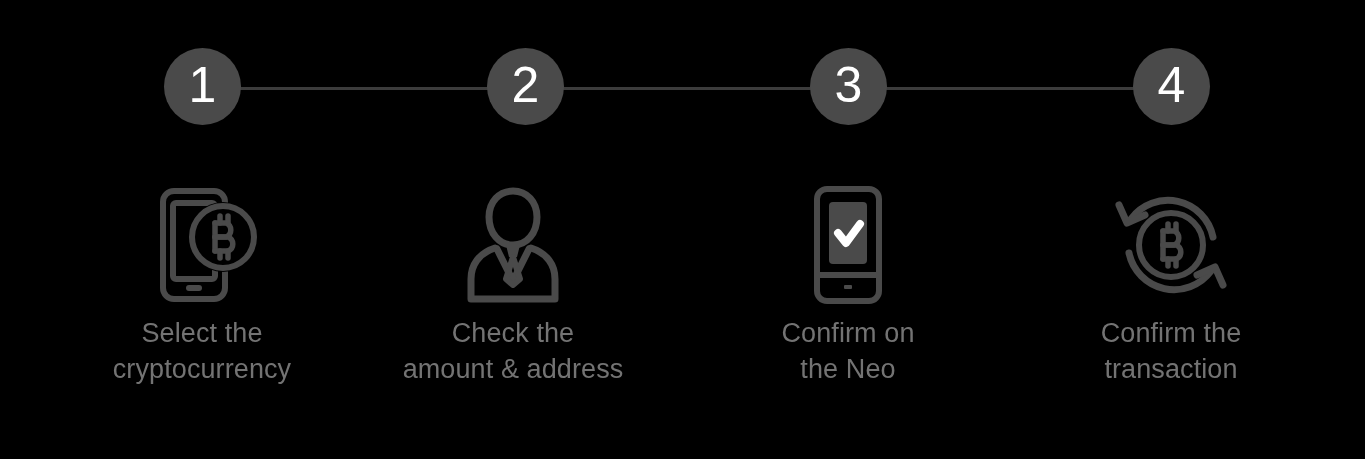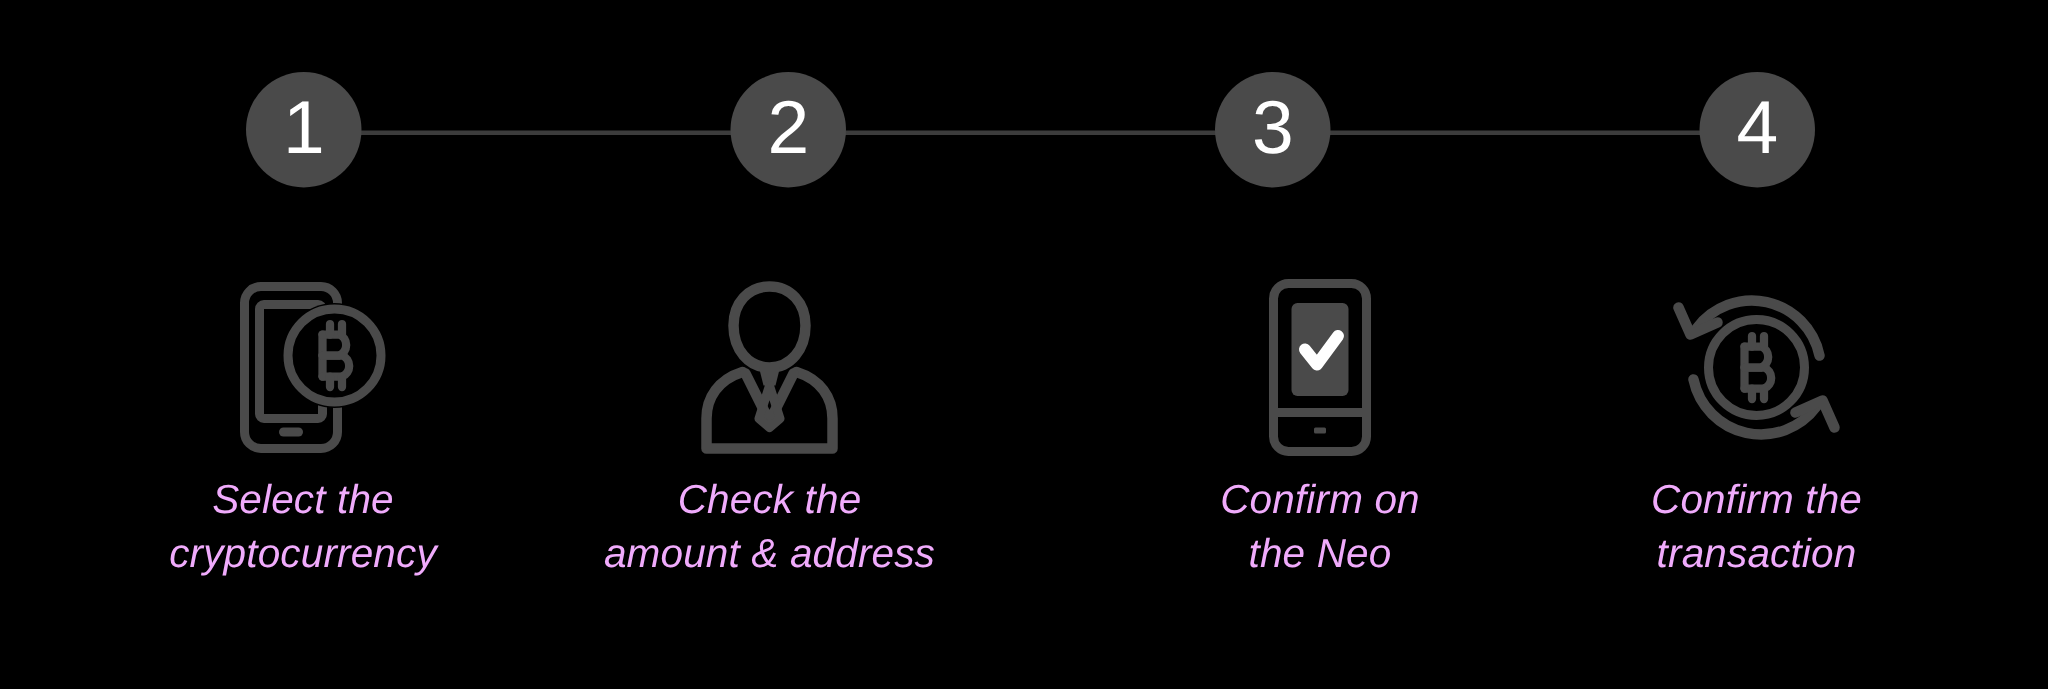--- a/index.html
+++ b/index.html
@@ -58,40 +58,39 @@
 
   
   .step {
     position: absolute;
     top: 180px;
     width: 300px;
     text-align: center;
   }
   .step-1 { left: 52px; }
   .step-2 { left: 363px; }
-  .step-3 { left: 730px; }
+  .step-3 { left: 698px; }
   .step-4 { left: 1021px; }
 
   .icon-wrap {
     height: 130px;
     display: flex;
     align-items: center;
     justify-content: center;
   }
   .icon-wrap svg { display: block; }
 
   .caption {
     margin-top: 6px;
-    color: #f0abfc;
+    color: #737373;
     font-size: 27px;
     line-height: 1.32;
     font-family: "Liberation Sans", sans-serif;
     white-space: pre-line;
     letter-spacing: 0.1px;
-    font-style: italic;
   }
 </style>
 </head>
 <body>
 
 <div id="stepper">
 
   <div class="track"></div>
 
   <div class="node node-1">

